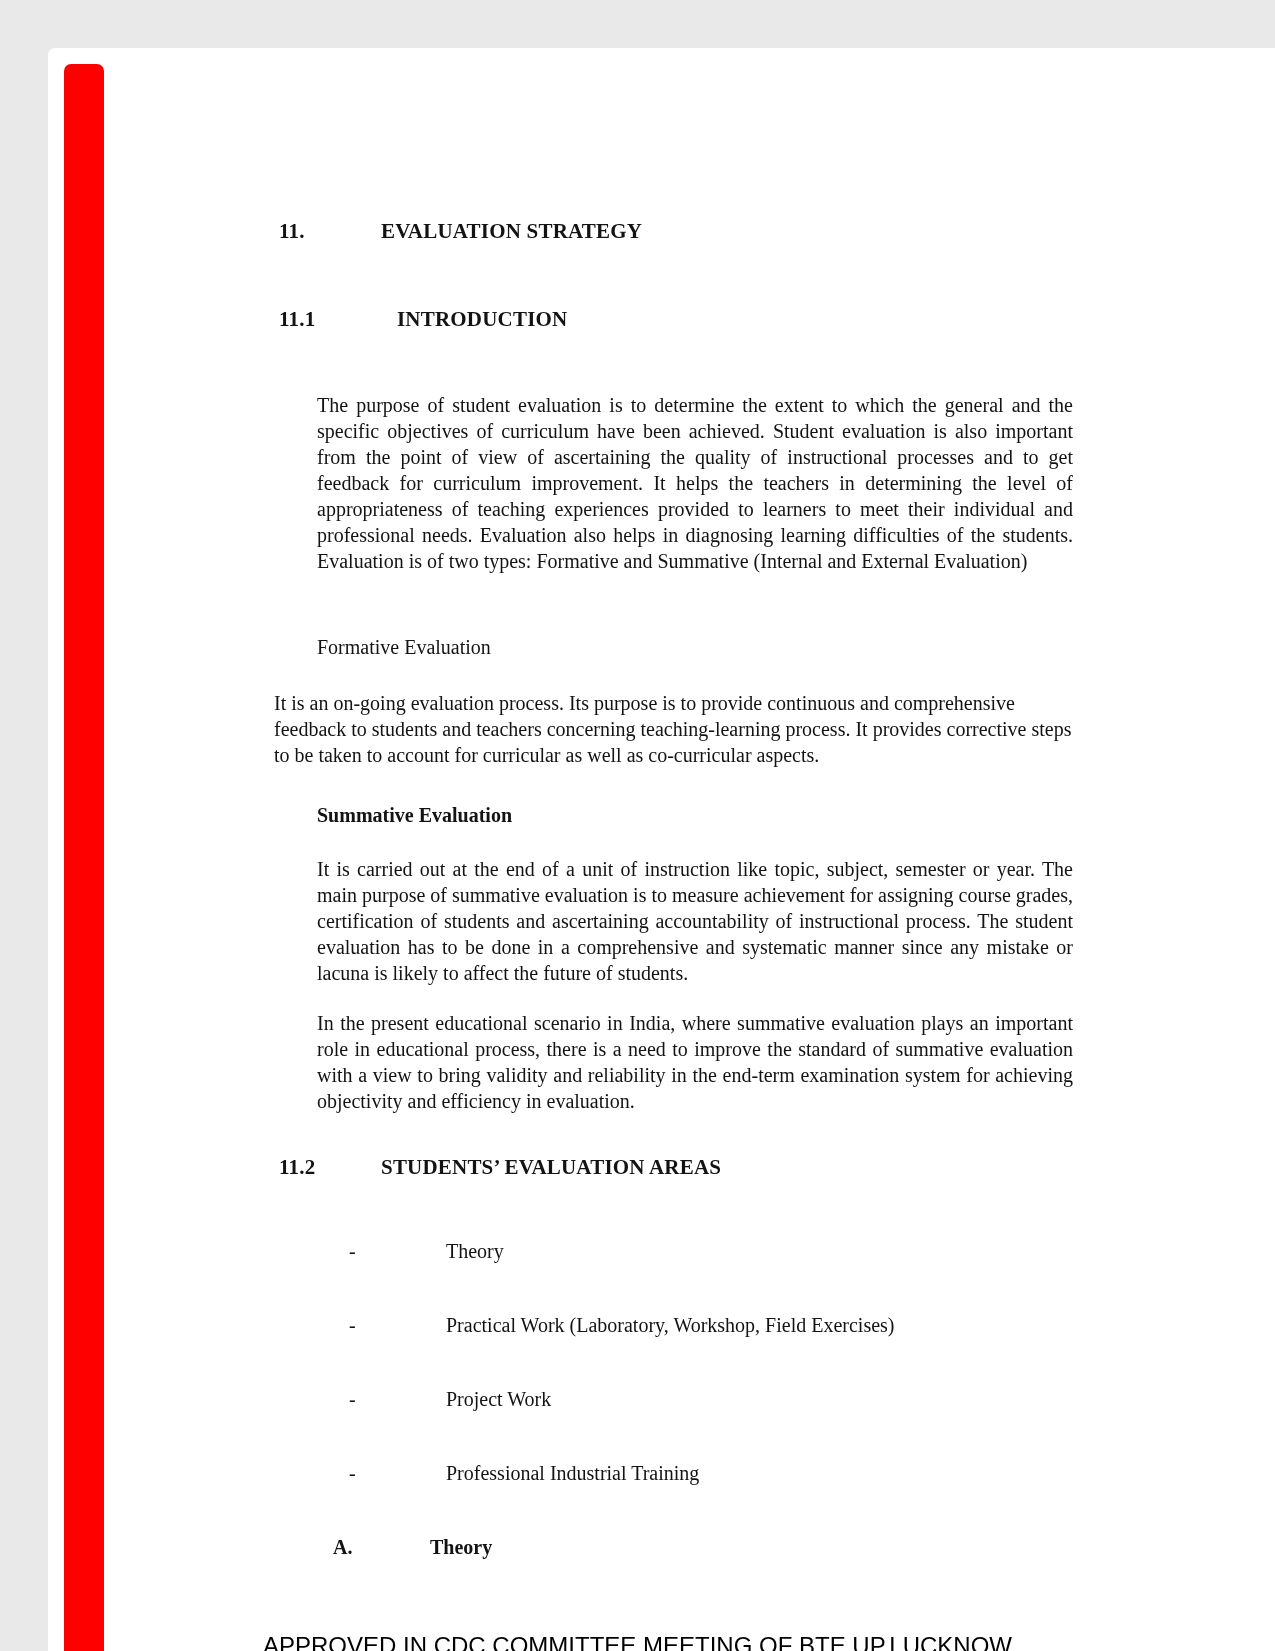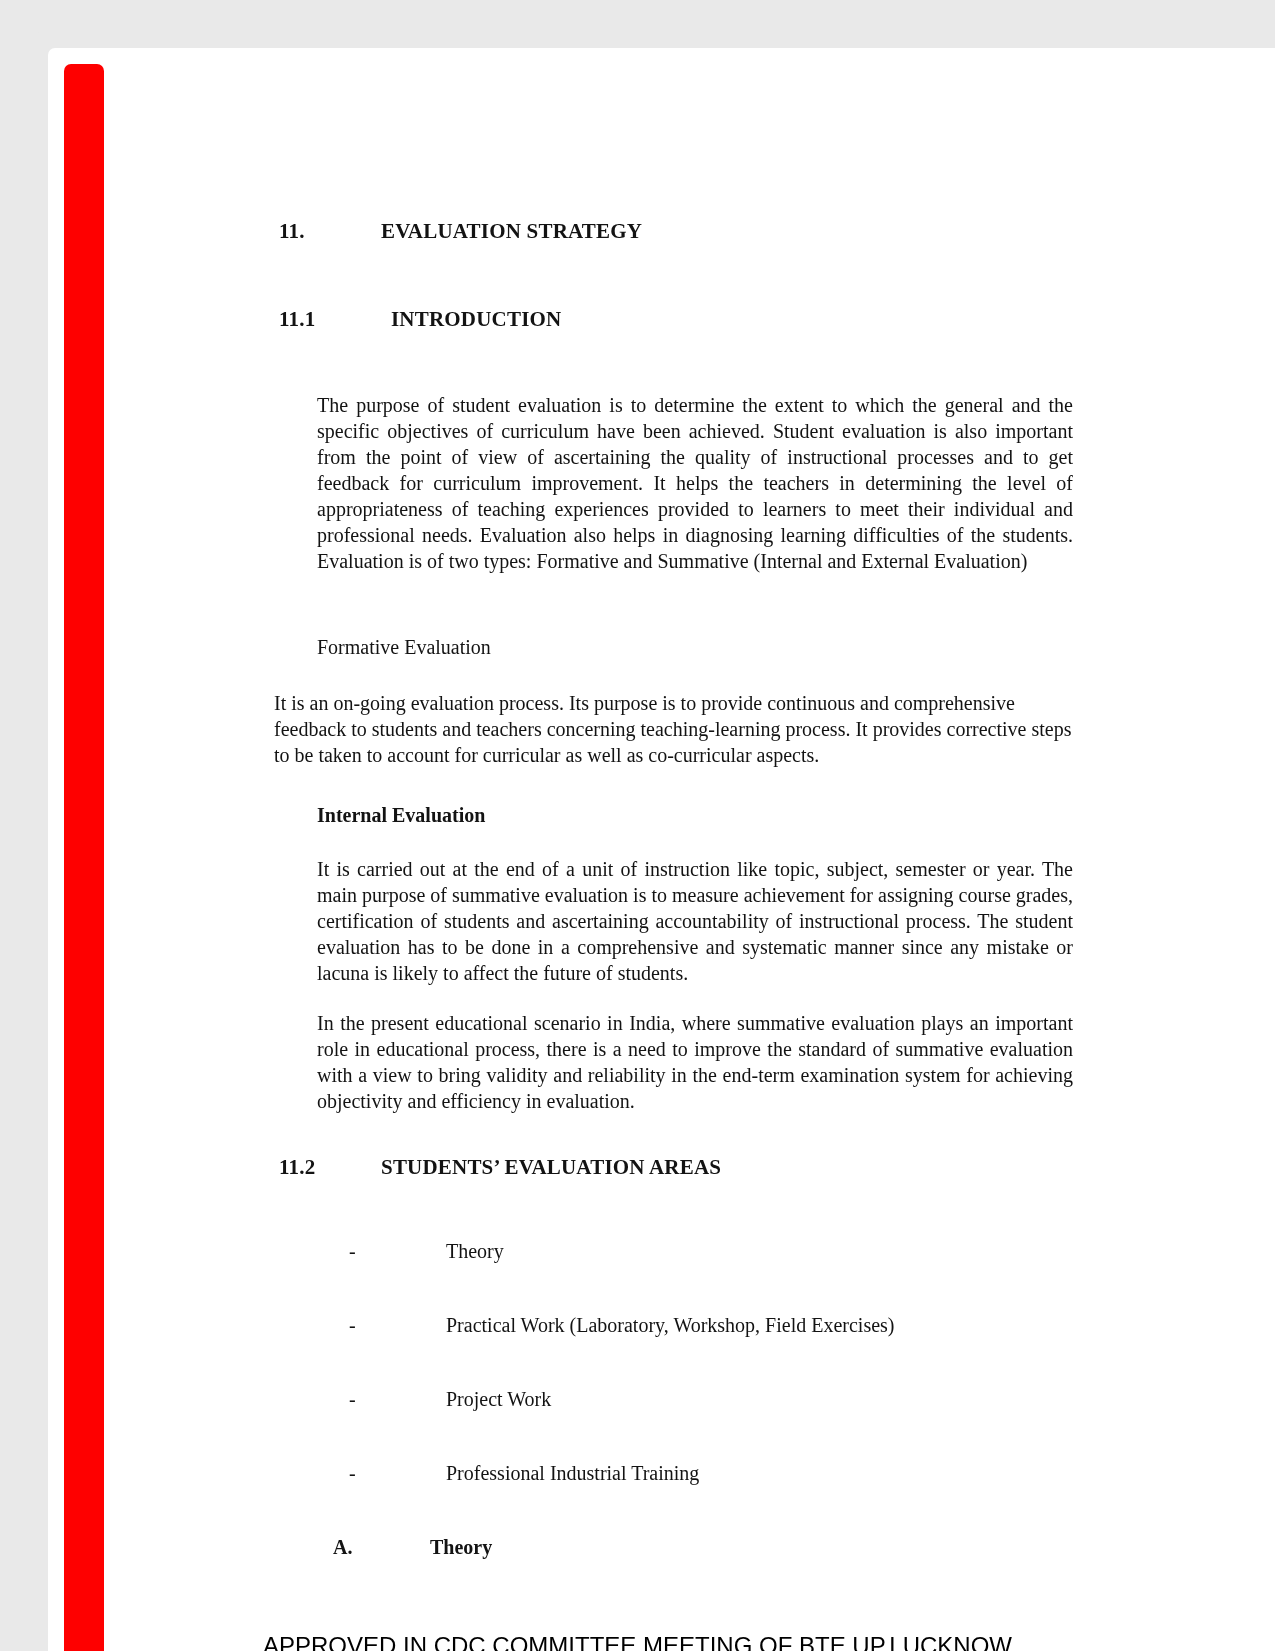--- a/index.html
+++ b/index.html
@@ -30,21 +30,21 @@
     font-size: 20px;
     line-height: 26px;
   }
   .heading-row {
     display: flex;
     font-weight: bold;
     font-size: 21px;
     letter-spacing: 0.2px;
   }
   .heading-row .num { width: 70px; flex: 0 0 70px; }
-  .h2 { margin-top: 30px; }
+  .h2 { margin-top: 30px; gap: 6px; }
   .h2 .num { width: 80px; flex: 0 0 80px; }
   .h3 { margin-top: 24px; }
   .para { text-align: left; }
   .p1 { margin-top: 28px; margin-left: 37px; }
   .p2 { margin-top: 44px; margin-left: 70px; text-align: justify; }
   .formative { margin-top: 60px; margin-left: 70px; }
   .p3 { margin-top: 30px; margin-left: 27px; }
   .summative { margin-top: 34px; margin-left: 70px; font-weight: bold; }
   .p4 { margin-top: 28px; margin-left: 70px; text-align: justify; }
   .p5 { margin-top: 24px; margin-left: 70px; text-align: justify; }
@@ -88,21 +88,21 @@
       <span class="title">INTRODUCTION</span>
     </div>
 
 
     <p class="para p2">The purpose of student evaluation is to determine the extent to which the general and the specific objectives of curriculum have been achieved.  Student evaluation is also important from the point of view of ascertaining the quality of instructional processes and to get feedback for curriculum improvement.  It helps the teachers in determining the level of appropriateness of teaching experiences provided to learners to meet their individual and professional needs.   Evaluation also helps in diagnosing learning difficulties of the students.   Evaluation is of two types: Formative and Summative (Internal and External Evaluation)</p>
 
     <p class="para formative">Formative Evaluation</p>
 
     <p class="para p3">It is an on-going evaluation process. Its purpose is to provide continuous and comprehensive feedback to students and teachers concerning teaching-learning process.  It provides corrective steps to be taken to account for curricular as well as co-curricular aspects.</p>
 
-    <p class="para summative">Internal Evaluation</p>
+    <p class="para summative">Summative Evaluation</p>
 
     <p class="para p4">It is carried out at the end of a unit of instruction like topic, subject, semester or year. The main purpose of summative evaluation is to measure achievement for assigning course grades, certification of students and ascertaining accountability of instructional process. The student evaluation has to be done in a comprehensive and systematic manner since any mistake or lacuna is likely to affect the future of students.</p>
 
     <p class="para p5">In the present educational scenario in India, where summative evaluation plays an important role in educational process, there is a need to improve the standard of summative evaluation with a view to bring validity and reliability in the end-term examination system for achieving objectivity and efficiency in evaluation.</p>
 
     <div class="heading-row h3">
       <span class="num">11.2</span>
       <span class="title">STUDENTS’ EVALUATION AREAS</span>
     </div>
 

